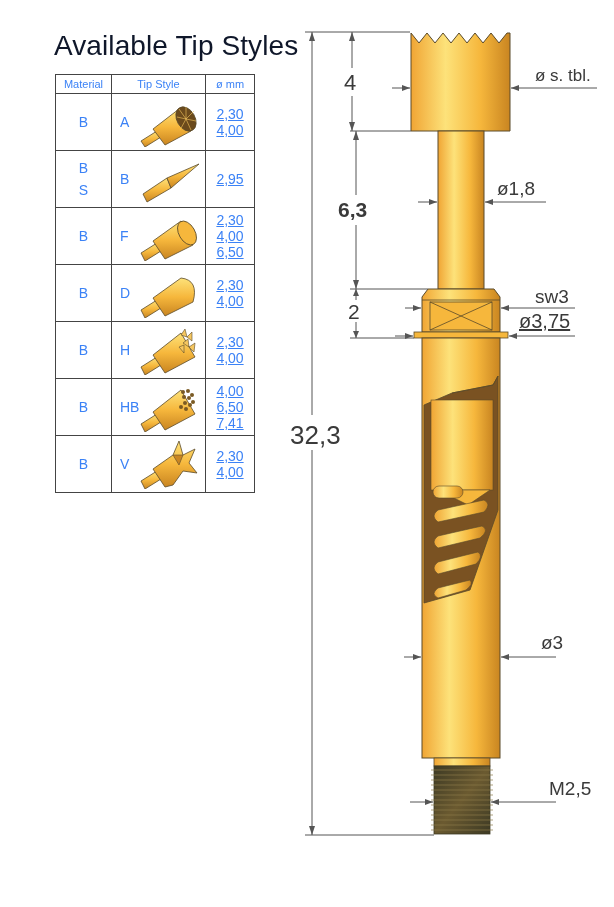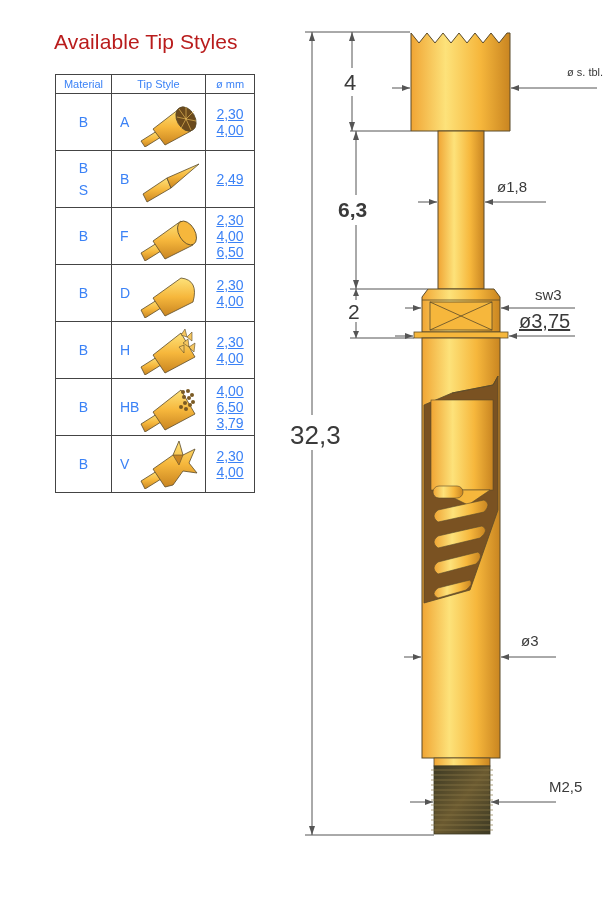--- a/index.html
+++ b/index.html
@@ -1,29 +1,29 @@
 <!DOCTYPE html>
 <html><head>
 <meta charset="utf-8">
 <style>
   html,body{margin:0;padding:0;background:#fff;}
   body{width:614px;height:907px;position:relative;overflow:hidden;font-family:"Liberation Sans",sans-serif;color:#333;}
-  .title{position:absolute;left:54px;top:30px;font-size:21px;color:#b91c1c;letter-spacing:0.1px;text-align:center;}
+  .title{position:absolute;left:54px;top:30px;font-size:28px;color:#0f172a;letter-spacing:0.1px;text-align:center;}
   table.tips{position:absolute;left:55px;top:74px;border-collapse:collapse;font-size:14px;color:#3b82f6;}
   table.tips th{font-weight:normal;font-size:11px;height:18px;border:1.5px solid #444;padding:0 3px;}
   table.tips td{border:1.5px solid #444;text-align:center;vertical-align:middle;padding:0;}
   .c-mat{width:55px;}
   .c-tip{width:93px;position:relative;height:56px;}
   .c-dia{width:48px;line-height:16px;font-size:14px;text-decoration:underline;}
   .tip-letter{position:absolute;left:8px;top:50%;transform:translateY(-50%);font-size:14px;}
   .tip-icon{position:absolute;right:4px;top:3px;width:62px;height:50px;}
   .mat-line{display:block;line-height:22px;}
   .diagram{position:absolute;left:0;top:0;}
-  .dimtext{position:absolute;font-size:15px;color:#3a3a3a;}
-  .dimtext.small{font-size:11px;margin-left:32px;}
+  .dimtext{position:absolute;font-size:19px;color:#3a3a3a;}
+  .dimtext.small{font-size:17px;}
 </style>
 </head>
 <body>
 
 <div class="title">Available Tip Styles</div>
 
 <table class="tips">
   <thead>
     <tr>
       <th>Material</th>
@@ -80,21 +80,21 @@
                 <stop offset="0" stop-color="#fde27a"></stop>
                 <stop offset="0.5" stop-color="#f6b73c"></stop>
                 <stop offset="1" stop-color="#c98521"></stop>
               </linearGradient>
             </defs>
           <path d="M4 40 L28 24 L32 34 L8 48 Z" fill="url(#gB)" stroke="#5a4a2a" stroke-width="0.8"></path>
           <path d="M28 24 L60 10 L32 34 Z" fill="url(#gB)" stroke="#5a4a2a" stroke-width="0.8"></path>
         </svg>
       </td>
       <td class="c-dia">
-        <div>2,49</div>
+        <div>2,95</div>
       </td>
     </tr>
 
     <tr>
       <td class="c-mat">
           <span class="mat-line">B</span>
         </td>
       <td class="c-tip">
         <span class="tip-letter">F</span>
         <svg class="tip-icon" viewBox="0 0 62 50">
@@ -198,21 +198,21 @@
               <circle cx="46" cy="21" r="2"></circle>
               <circle cx="51" cy="23" r="2"></circle>
               <circle cx="42" cy="25" r="2"></circle>
               <circle cx="47" cy="27" r="2"></circle>
           </g>
         </svg>
       </td>
       <td class="c-dia">
         <div>4,00</div>
         <div>6,50</div>
-        <div>3,79</div>
+        <div>7,41</div>
       </td>
     </tr>
 
     <tr>
       <td class="c-mat">
           <span class="mat-line">B</span>
         </td>
       <td class="c-tip">
         <span class="tip-letter">V</span>
         <svg class="tip-icon" viewBox="0 0 62 50">
@@ -365,14 +365,14 @@
 </svg>
 
 <div class="dimtext" style="left:344px;top:70px;font-size:22px;">4</div>
 <div class="dimtext small" style="left:535px;top:66px;">ø s. tbl.</div>
 <div class="dimtext" style="left:338px;top:198px;font-size:21px;font-weight:bold;">6,3</div>
 <div class="dimtext" style="left:497px;top:178px;">ø1,8</div>
 <div class="dimtext" style="left:348px;top:300px;font-size:21px;">2</div>
 <div class="dimtext" style="left:535px;top:286px;">sw3</div>
 <div class="dimtext" style="left:519px;top:310px;font-size:20px;text-decoration:underline;">ø3,75</div>
 <div class="dimtext" style="left:290px;top:420px;font-size:26px;">32,3</div>
-<div class="dimtext" style="left:521px;top:632px;">ø3</div>
+<div class="dimtext" style="left:541px;top:632px;">ø3</div>
 <div class="dimtext" style="left:505px;top:778px;margin-left:44px;">M2,5</div>
 
 </body></html>

